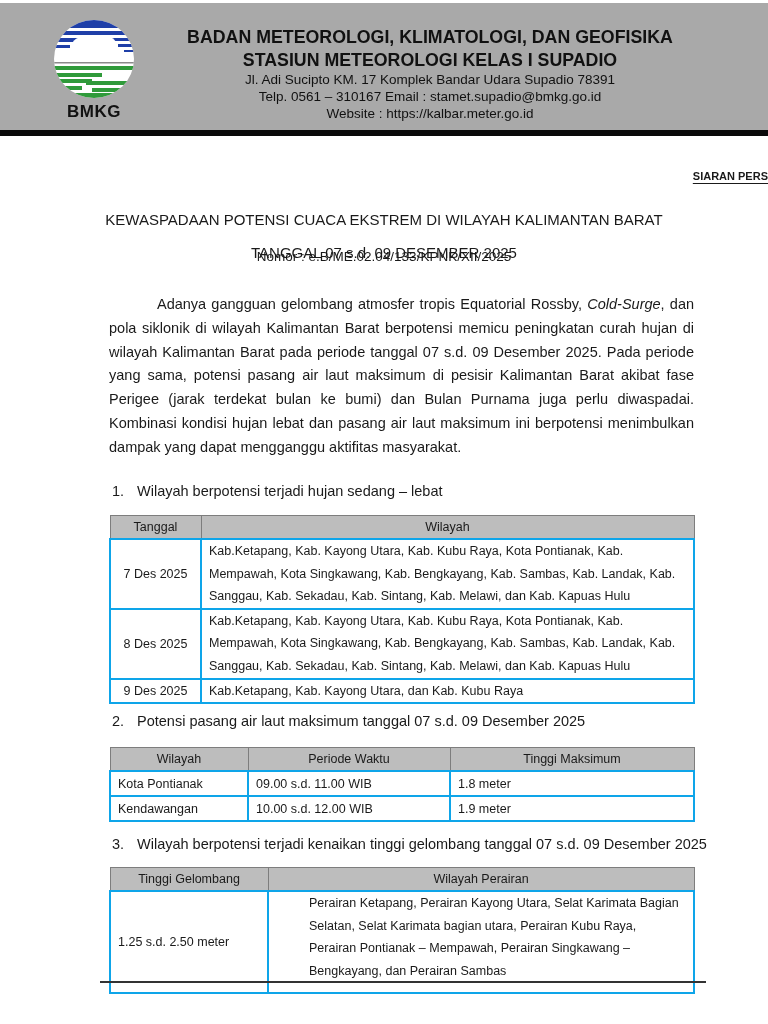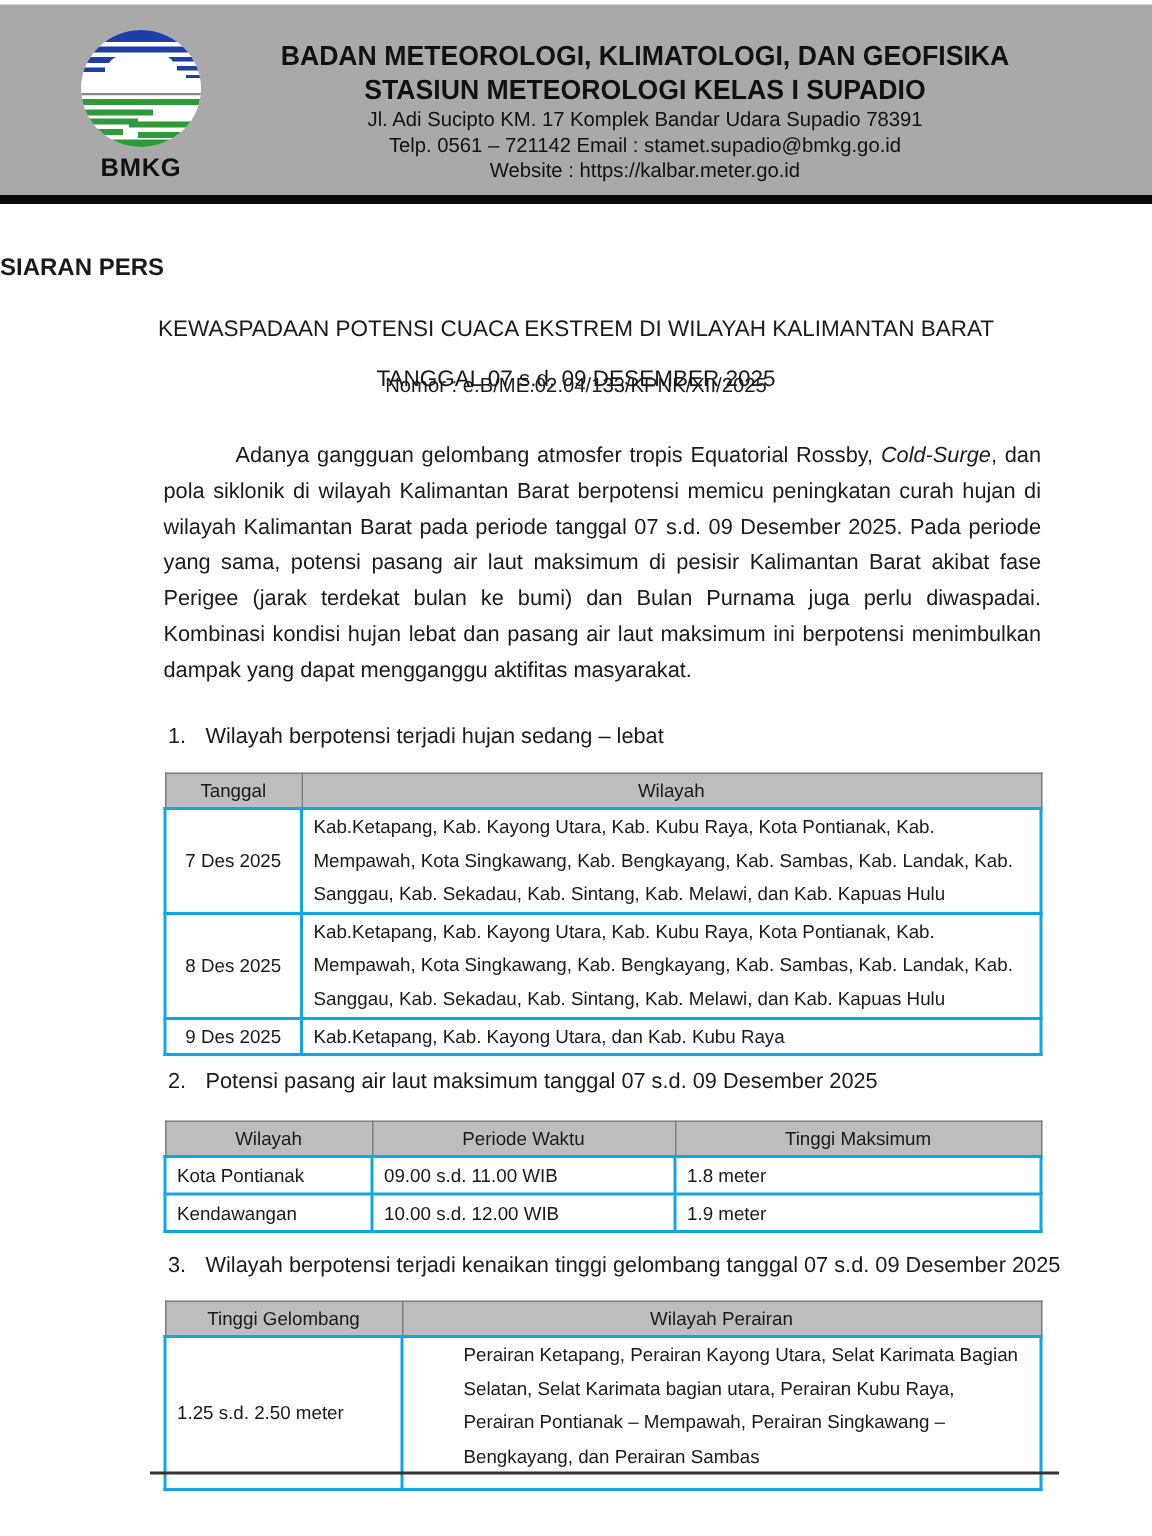--- a/index.html
+++ b/index.html
@@ -18,22 +18,22 @@
     .logo-text {
       position: absolute; left: 52px; top: 99px; width: 84px; text-align: center;
       font-weight: bold; font-size: 17px; color: #111; letter-spacing: 0.5px;
     }
     .org-lines { position: absolute; left: 150px; top: 22px; width: 560px; text-align: center; }
     .org-name { font-weight: bold; font-size: 18.5px; line-height: 24px; color: #111; transform: scaleX(0.96); }
     .station-name { font-weight: bold; font-size: 18.5px; line-height: 22px; color: #111; transform: scaleX(0.96); }
     .contact { font-size: 13.5px; line-height: 17px; color: #111; }
 
     .title {
-      position: absolute; left: 0; width: 768px; top: 170px; text-align: left;
-      font-weight: bold; font-size: 16px; text-underline-offset: 3px;
+      position: absolute; left: 0; width: 768px; top: 170px; text-align: right;
+      font-weight: bold; font-size: 11px; text-decoration: underline; text-underline-offset: 3px;
     }
     .subtitle { position: absolute; left: 0; width: 768px; text-align: center; font-size: 15px; color: #1a1a1a; }
     .sub1 { top: 211px; }
     .sub2 { top: 244px; }
     .sub3 { top: 249px; font-size: 13.5px; }
 
     .paragraph {
       position: absolute; left: 109px; top: 293px; width: 585px;
       font-size: 14.5px; line-height: 23.8px; text-align: justify; text-indent: 48px;
       color: #1a1a1a;
@@ -89,21 +89,21 @@
       <rect x="0" y="67" width="30" height="4" fill="#2f9a3a"></rect>
       <rect x="40" y="69" width="44" height="4" fill="#2f9a3a"></rect>
       <rect x="0" y="74" width="84" height="6" fill="#2f9a3a"></rect>
     </g>
   </svg>
   <div class="logo-text">BMKG</div>
   <div class="org-lines">
     <div class="org-name">BADAN METEOROLOGI, KLIMATOLOGI, DAN GEOFISIKA</div>
     <div class="station-name">STASIUN METEOROLOGI KELAS I  SUPADIO</div>
     <div class="contact">Jl. Adi Sucipto KM. 17 Komplek Bandar Udara Supadio 78391</div>
-    <div class="contact">Telp. 0561 – 721142 Email : stamet.supadio@bmkg.go.id</div>
+    <div class="contact">Telp. 0561 – 310167 Email : stamet.supadio@bmkg.go.id</div>
     <div class="contact">Website : https://kalbar.meter.go.id</div>
   </div>
 </div>
 <div class="letterhead-rule"></div>
 
 <div class="title">SIARAN PERS</div>
 <div class="subtitle sub1">KEWASPADAAN POTENSI CUACA EKSTREM DI WILAYAH KALIMANTAN BARAT</div>
 <div class="subtitle sub2">TANGGAL 07 s.d. 09 DESEMBER 2025</div>
 <div class="subtitle sub3">Nomor : e.B/ME.02.04/133/KPNK/XII/2025</div>
 

